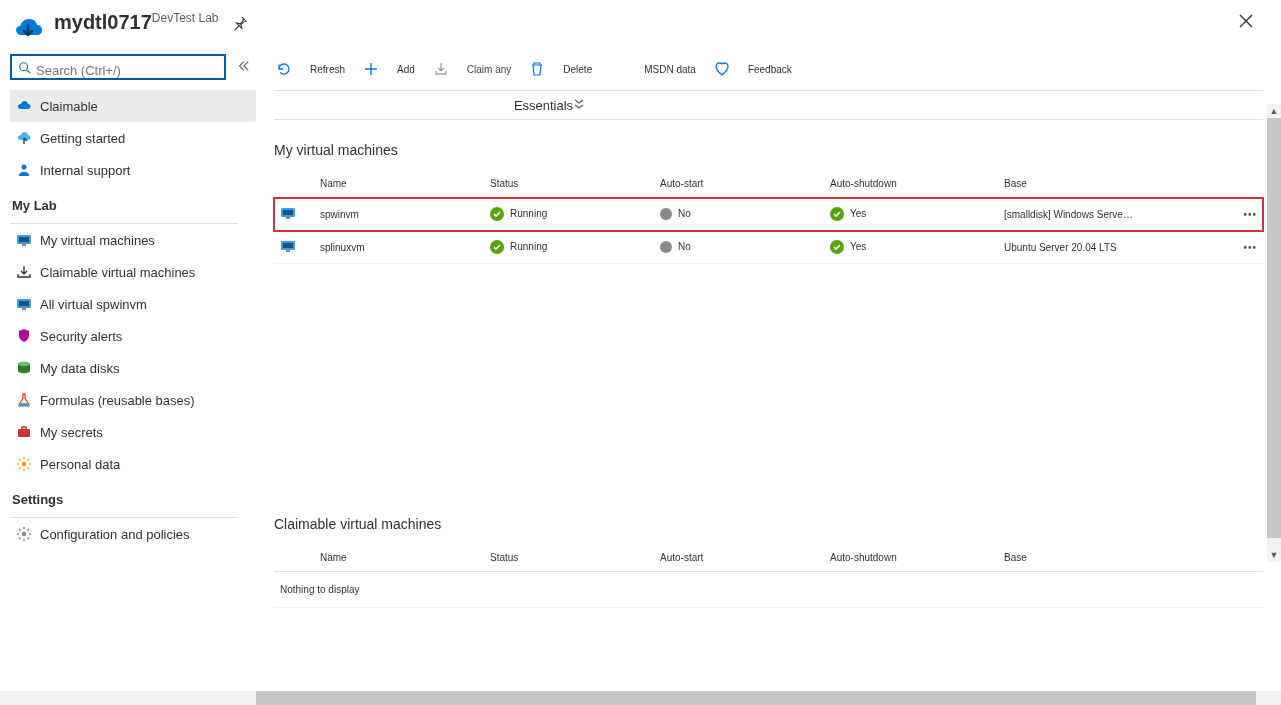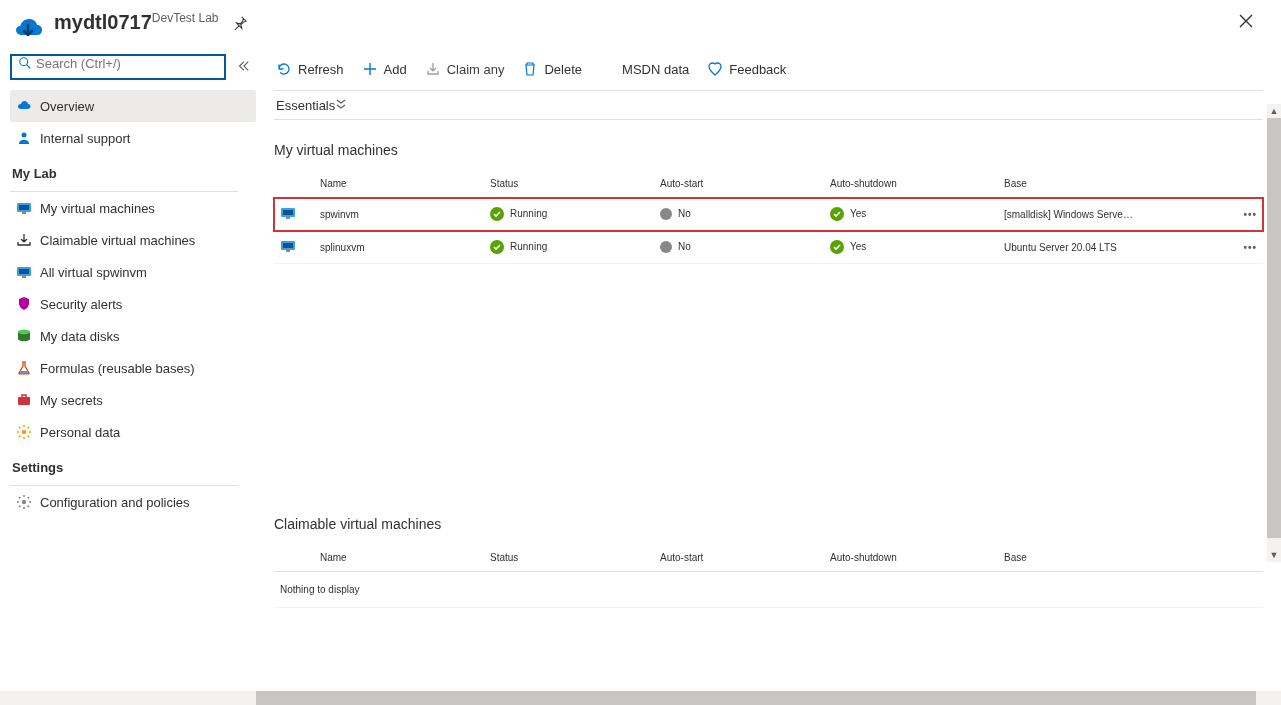--- a/index.html
+++ b/index.html
@@ -65,21 +65,21 @@
     position: relative;
   }
   .search-wrap {
     display: flex;
     align-items: center;
     padding: 0 6px 10px 0;
   }
   .search-box {
     flex: 1;
     display: flex;
-    align-items: flex-start;
+    align-items: flex-end;
     border: 2px solid #005a9e;
     height: 26px;
     padding: 0 6px;
   }
   .search-box input {
     border: none;
     outline: none;
     font-size: 13px;
     width: 100%;
     padding-left: 4px;
@@ -130,34 +130,34 @@
     display: flex;
     align-items: center;
     height: 42px;
     gap: 14px;
     border-bottom: 0;
   }
   .tool-btn {
     display: flex;
     align-items: center;
     cursor: pointer;
-    font-size: 13px;
-    color: #323130;
-    gap: 6px;
+    font-size: 10px;
+    color: #323130;
+    gap: 18px;
     height: 32px;
     padding: 0 2px;
     text-align: center;
   }
   .tool-btn.disabled { color: #404040; cursor: default; }
   .tool-icon { width: 16px; height: 16px; display:inline-flex; align-items:center; justify-content:center;}
 
   .essentials-row {
     display: flex;
     align-items: center;
-    justify-content: flex-start;
+    justify-content: center;
     border-top: 1px solid #e1dfdd;
     border-bottom: 1px solid #e1dfdd;
     height: 30px;
     font-size: 13px;
     padding-left: 2px;
     cursor: pointer;
   }
   .essentials-chevron { margin-right: 440px; color:#605e5c; }
 
   .section-title {
@@ -299,21 +299,30 @@
       </span>
     </div>
 
     <div id="nav-top">
         <div class="nav-item active">
           <span class="nav-icon">
             <svg width="16" height="16" viewBox="0 0 16 16">
               <path d="M5 11c-2 0-3-1-3-2.5S3 6 5 6c.3-2 2-3 3.5-3 2 0 3.3 1.4 3.5 3 1.5 0 2.5 1 2.5 2.5S13 11 12 11H5z" fill="#0078d4"></path>
             </svg>
           </span>
-          <span class="nav-label">Overview</span>
+          <span class="nav-label">Claimable</span>
+        </div>
+        <div class="nav-item">
+          <span class="nav-icon">
+            <svg width="16" height="16" viewBox="0 0 16 16">
+              <path d="M5 10c-2 0-3-1-3-2.5S3 5 5 5c.3-2 2-3 3.5-3 2 0 3.3 1.4 3.5 3 1.5 0 2.5 1 2.5 2.5S13 10 12 10H5z" fill="#50b0e8"></path>
+              <path d="M8 8l3 3M8 8v6" stroke="#0b5394" stroke-width="1.5" fill="none"></path>
+            </svg>
+          </span>
+          <span class="nav-label">Getting started</span>
         </div>
         <div class="nav-item">
           <span class="nav-icon">
             <svg width="16" height="16" viewBox="0 0 16 16">
               <circle cx="8" cy="5" r="2.5" fill="#0078d4"></circle>
               <path d="M3 14c0-3 2-4 5-4s5 1 5 4" fill="#0078d4"></path>
             </svg>
           </span>
           <span class="nav-label">Internal support</span>
         </div>

